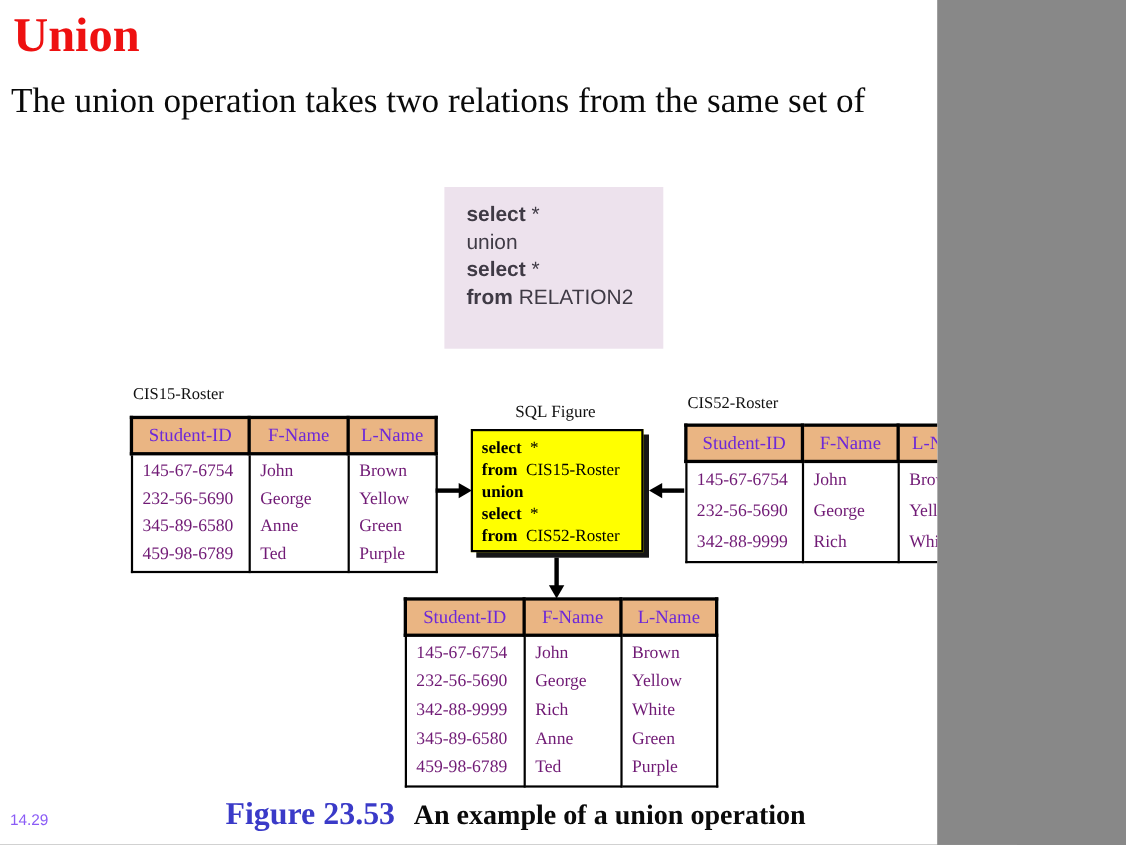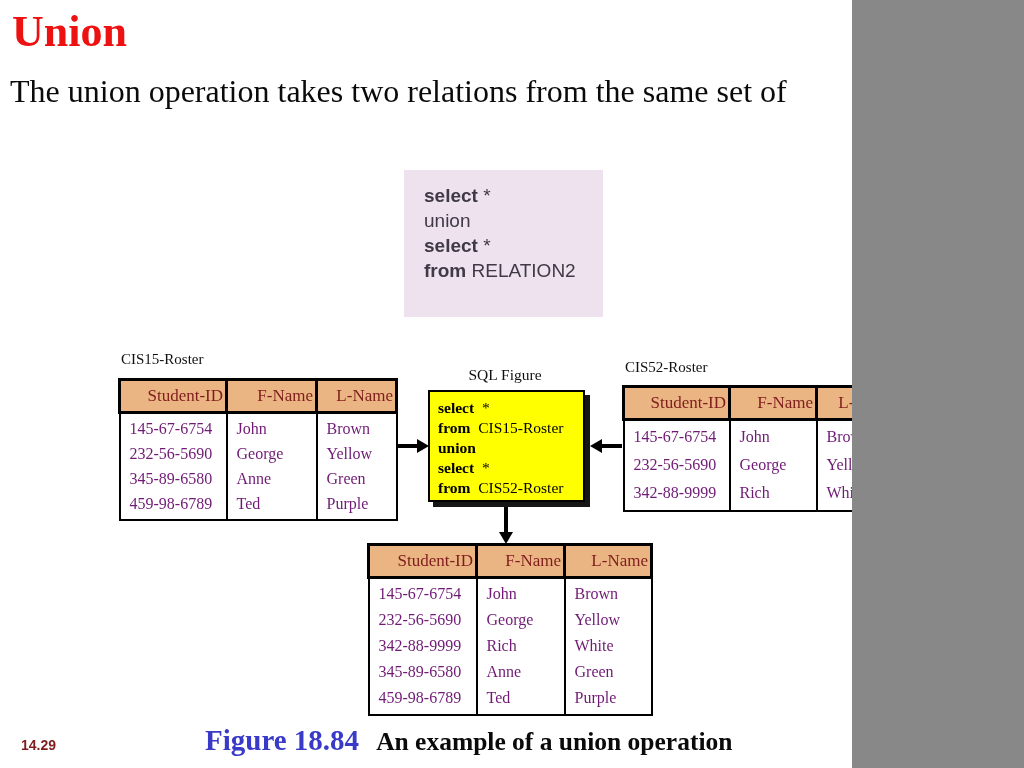--- a/index.html
+++ b/index.html
@@ -33,22 +33,22 @@
   .tbl-label {
     position:absolute; font-size:15px; color:#111;
   }
   
   table.roster {
     position:absolute; border-collapse:collapse; table-layout:fixed;
     background:#fff;
   }
   table.roster th {
     background:#eab583; border:3px solid #000;
-    font-size:17px; font-weight:normal; color:#7f1d1d;
-    text-align:right; padding:5px 2px;margin-top:20px;
+    font-size:17px; font-weight:normal; color:#6d28d9;
+    text-align:center; padding:5px 2px;margin-top:20px;
   }
   table.roster td {
     border:2.5px solid #000; vertical-align:top;
     font-size:16px; color:#701a75;
     padding:2px 0 3px 9px;
   }
   .t-left   { left:118px; top:378px; width:277px; }
   .t-right  { left:622px; top:385px; width:275px; }
   .t-result { left:367px; top:543px; width:283px; }
   .t-left   .cl { line-height:25px; }
@@ -70,21 +70,21 @@
   
   .arrow-line { position:absolute; background:#000; }
   .arrow-head { position:absolute; width:0; height:0; }
   .head-right { border-top:7px solid transparent; border-bottom:7px solid transparent; border-left:12px solid #000; }
   .head-left  { border-top:7px solid transparent; border-bottom:7px solid transparent; border-right:12px solid #000; }
   .head-down  { border-left:7px solid transparent; border-right:7px solid transparent; border-top:12px solid #000; }
   
   .page-number {
     position:absolute; left:9px; top:737px;
     font-family:"Liberation Sans", sans-serif;
-    font-size:14px; font-weight:bold; color:#7f1d1d;margin-left:12px;
+    font-size:14px; font-weight:normal; color:#8b5cf6;
   }
   .caption {
     position:absolute; left:205px; top:724px; white-space:nowrap;
   }
   .caption .fig-label {
     font-size:29px; font-weight:bold; color:#3a3ac8;
   }
   .caption .fig-text {
     font-size:25.5px; font-weight:bold; color:#0a0a0a; margin-left:17px;
   }
@@ -233,16 +233,16 @@
   <div class="arrow-head head-right" style="left:417px; top:439px;"></div>
 
   <div class="arrow-line" style="left:597px; top:444px; width:25px; height:4px;"></div>
   <div class="arrow-head head-left" style="left:590px; top:439px;"></div>
 
   <div class="arrow-line" style="left:504px; top:507px; width:4px; height:27px;"></div>
   <div class="arrow-head head-down" style="left:499px; top:532px;"></div>
 
   <div class="page-number">14.29</div>
   <div class="caption">
-    <span class="fig-label">Figure 18.84</span><span class="fig-text">An example of a union operation</span>
+    <span class="fig-label">Figure 23.53</span><span class="fig-text">An example of a union operation</span>
   </div>
 
 </div>
 
 </body></html>

